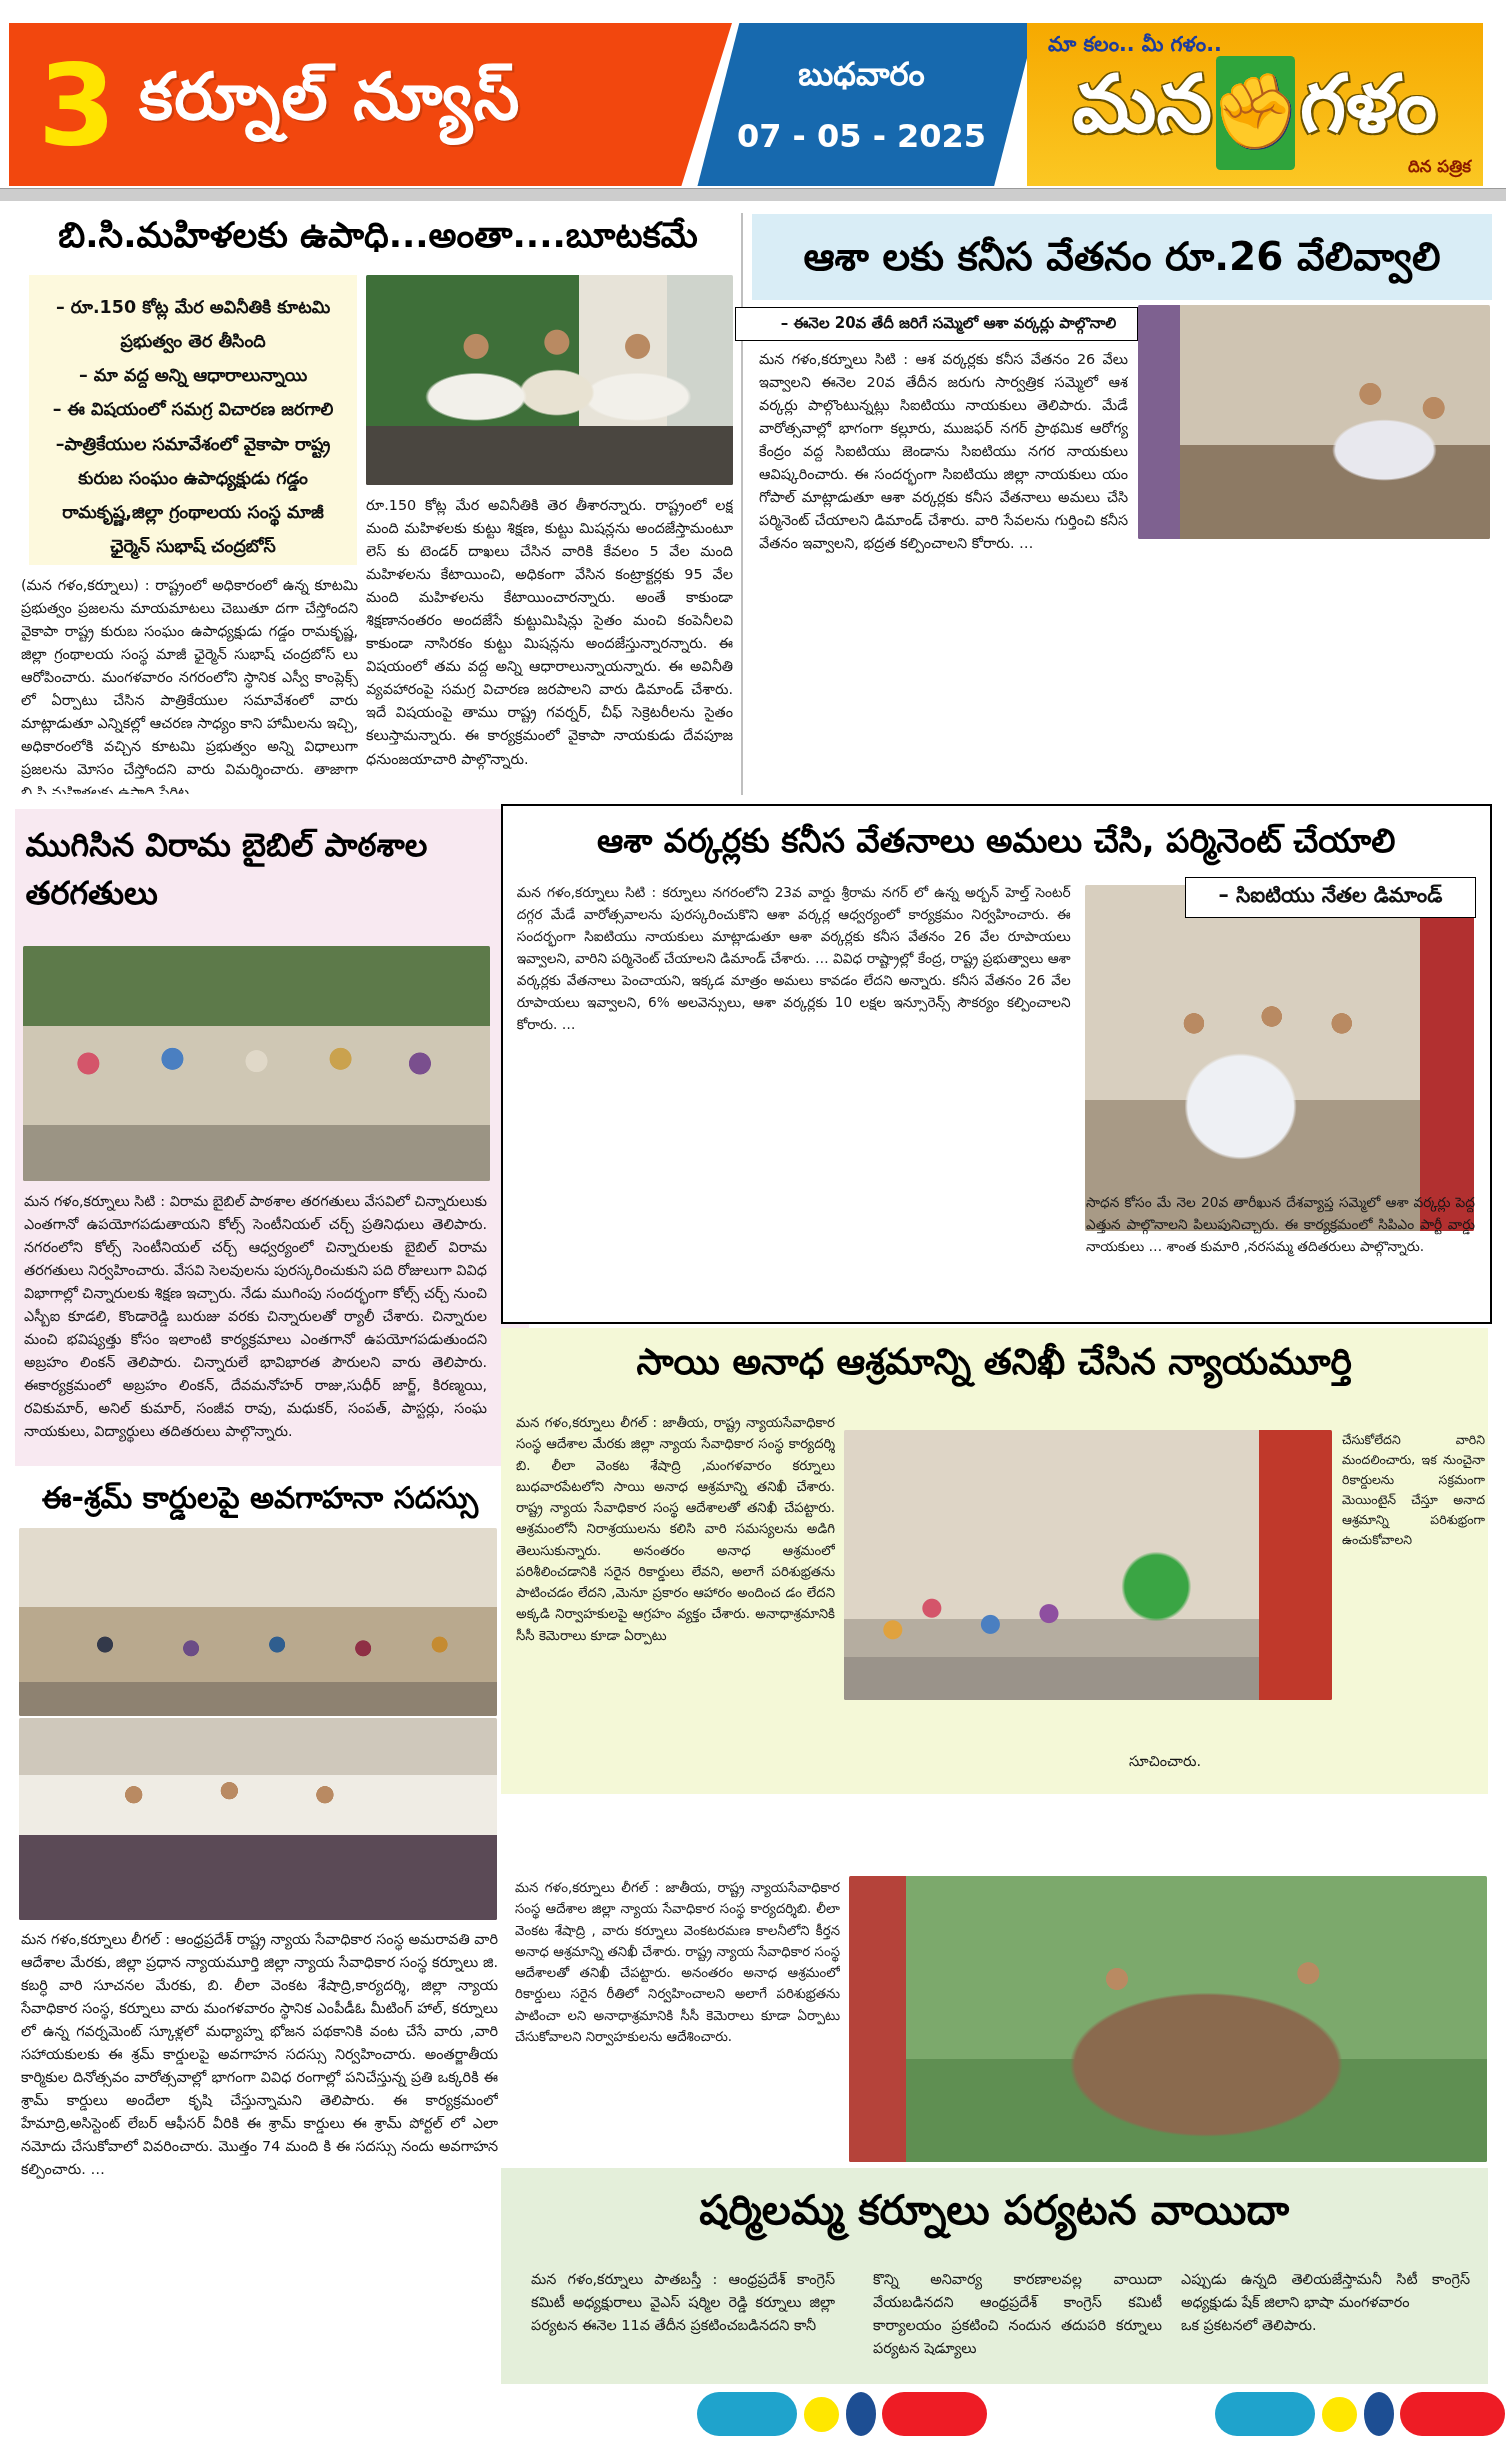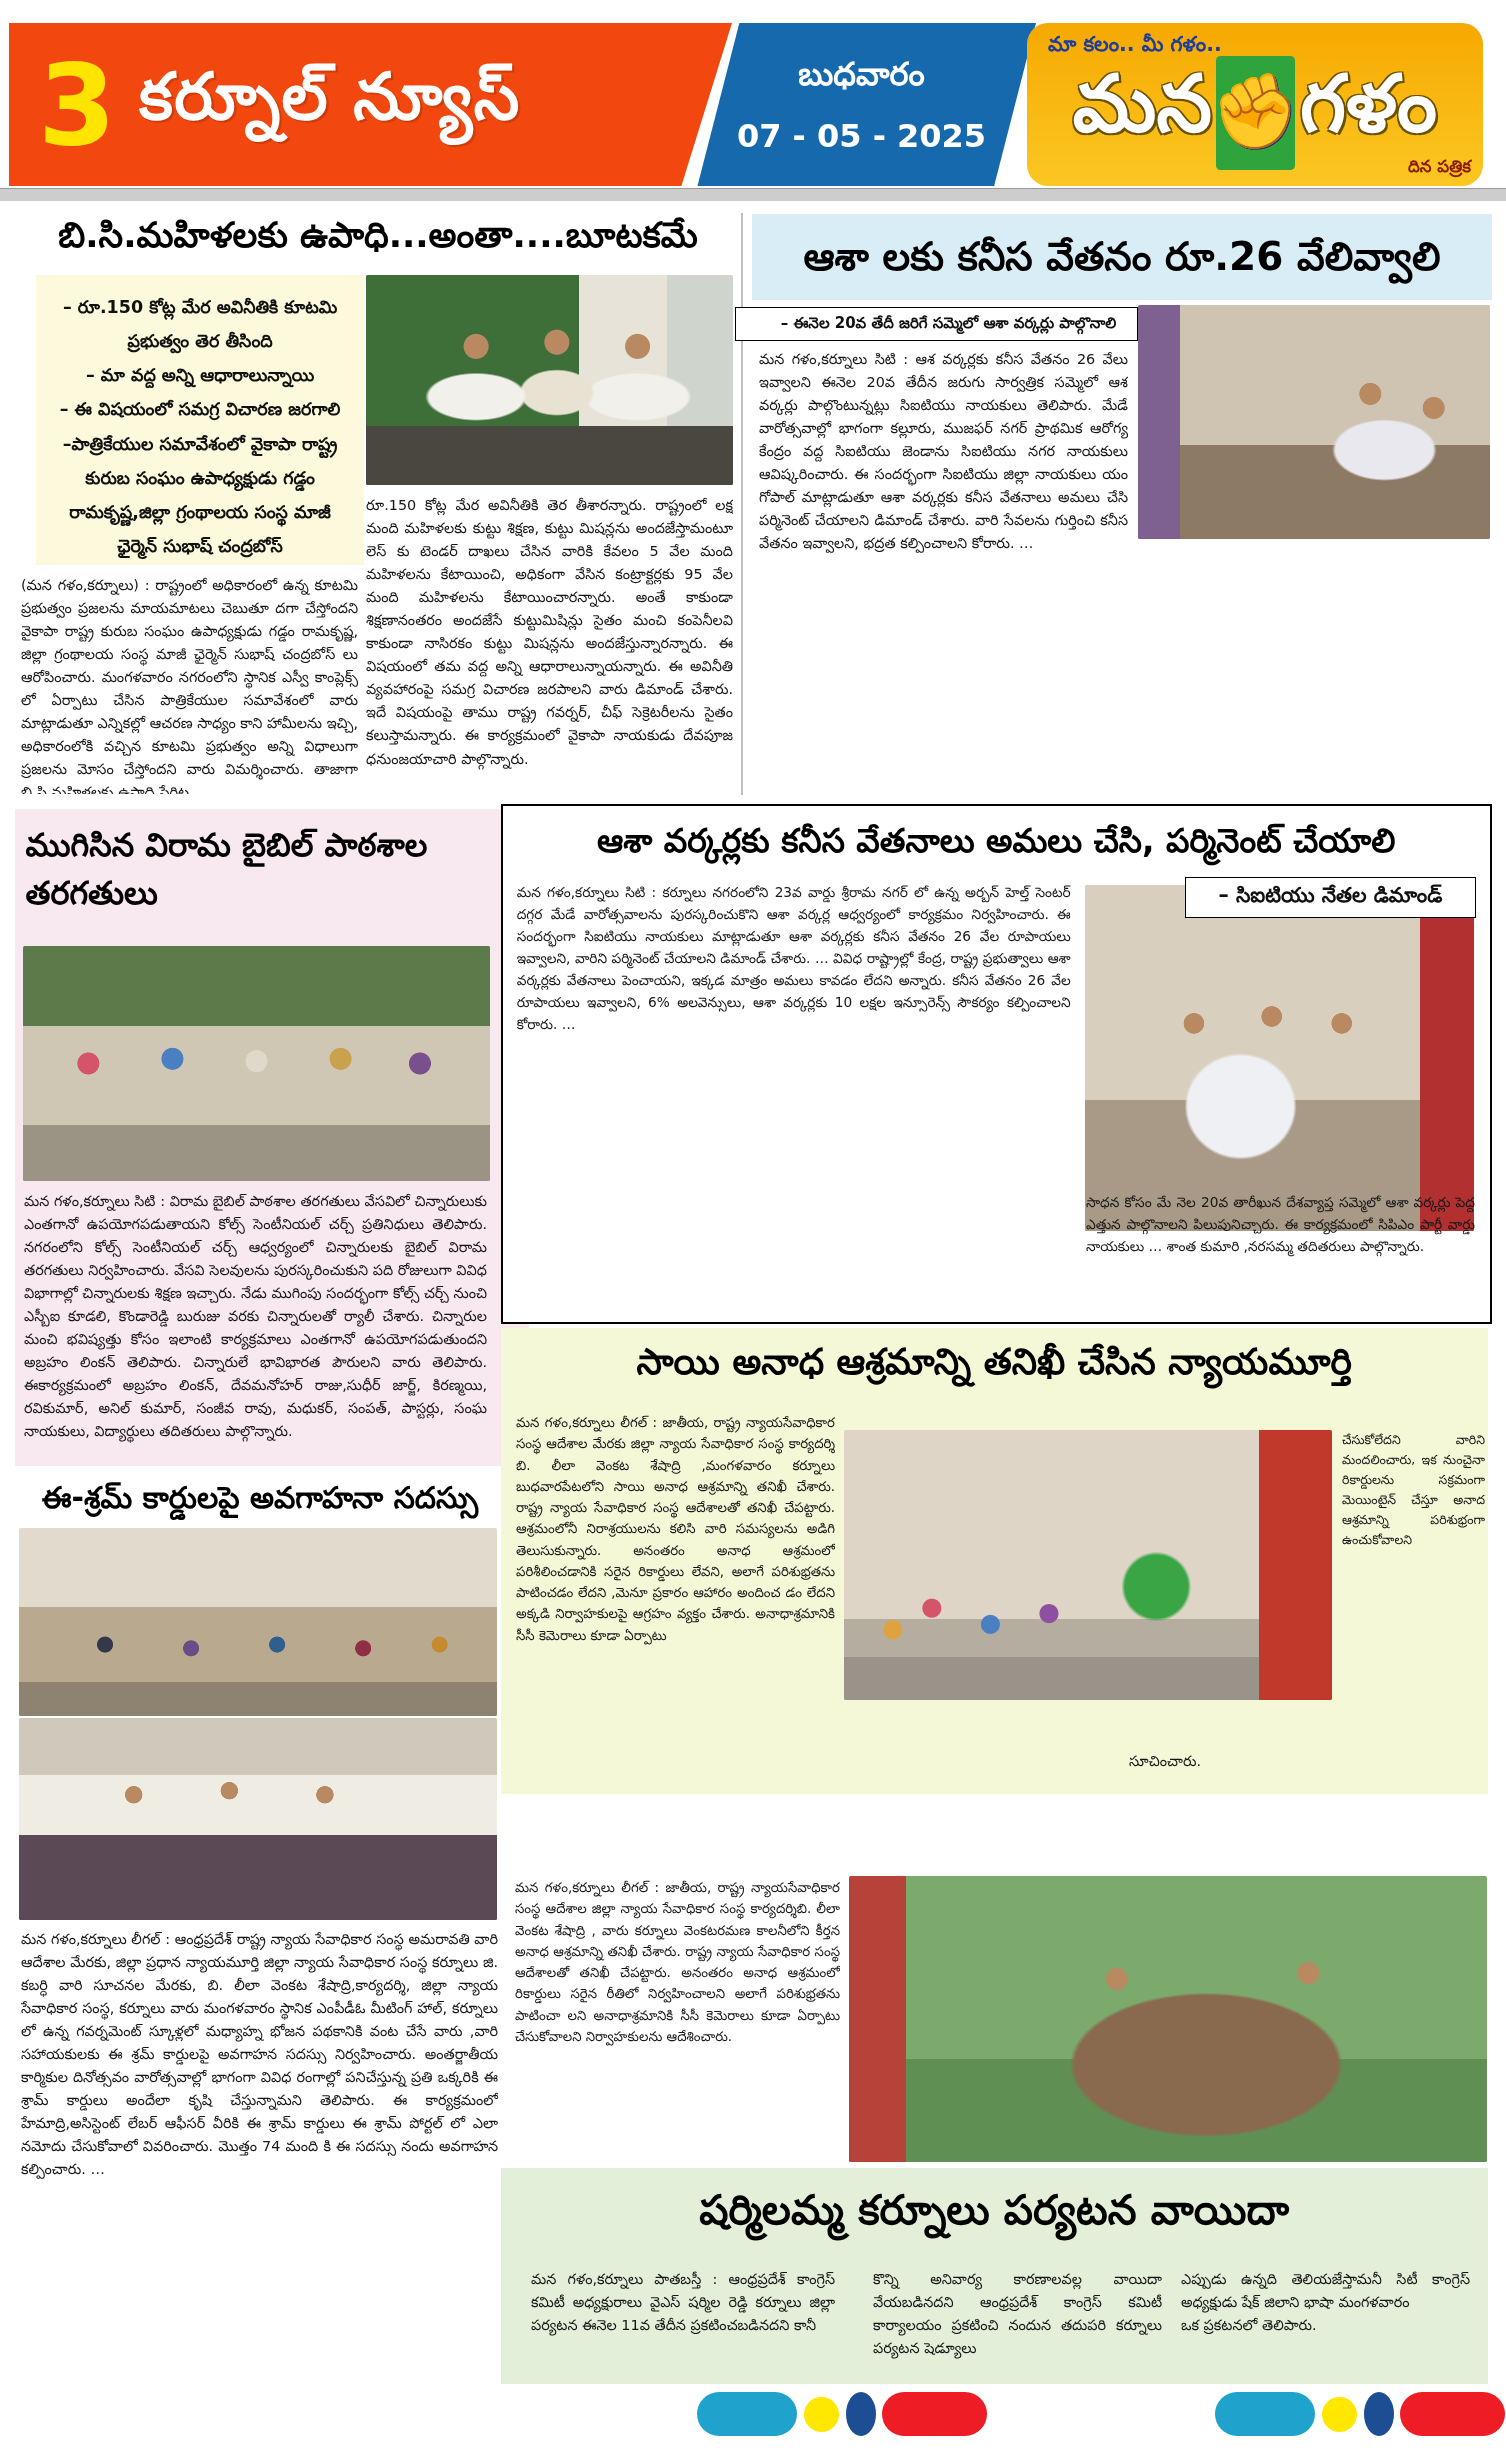--- a/index.html
+++ b/index.html
@@ -8,21 +8,21 @@
   .abs{position:absolute;}
   
   .hdr-orange{left:9px;top:23px;width:723px;height:163px;background:#f2470e;
               clip-path:polygon(0 0,100% 0,93% 100%,0 100%);display:flex;align-items:center;}
   .hdr-num{font-size:112px;font-weight:800;color:#ffe400;margin:0 23px 0 29px;line-height:1;}
   .hdr-title{font-size:65px;font-weight:800;color:#ffffff;letter-spacing:1.5px;text-shadow:2.3px 2.3px 0 rgba(0,0,0,.15);}
   .hdr-blue{left:687px;top:23px;width:349px;height:163px;background:#1769ae;
             clip-path:polygon(15% 0,100% 0,88% 100%,3% 100%);
             display:flex;flex-direction:column;align-items:center;justify-content:center;gap:17px;}
   .hdr-blue div{color:#fff;font-weight:800;font-size:32px;}
-  .hdr-logo{left:1027px;top:23px;width:456px;height:163px;background:linear-gradient(180deg,#f6a900,#fbc723);overflow:hidden;border-radius:21px;}
+  .hdr-logo{left:1027px;top:23px;width:456px;height:163px;background:linear-gradient(180deg,#f6a900,#fbc723);overflow:hidden;}
   .logo-tag{position:absolute;left:21px;top:9px;font-size:20.5px;font-weight:800;color:#1d3d9e;}
   .logo-row{position:absolute;left:0;top:33px;width:100%;display:flex;align-items:center;justify-content:center;gap:4.6px;}
   .logo-big{font-size:79px;font-weight:800;color:#fff;
             text-shadow:2.3px 2.3px 0 #6b5200,-1.5px -1.5px 0 #6b5200,1.5px -1.5px 0 #6b5200,-1.5px 1.5px 0 #6b5200;}
   .logo-green{width:79px;height:114px;background:#2fa43c;border-radius:4.6px;display:flex;align-items:center;justify-content:center;}
   .logo-fist{font-size:70px;color:#d81f26;transform:rotate(-12deg);text-shadow:1.5px 1.5px 0 #27346d;}
   .logo-sub{position:absolute;right:12px;bottom:6px;font-size:16.7px;font-weight:700;color:#8a1a00;}
   .hdr-band{left:0;top:188px;width:1507px;height:12px;background:#cdcdcd;border-top:1.5px solid #9a9a9a;}
   
   .headline{font-weight:800;color:#000;text-align:center;line-height:1.25;}
@@ -124,21 +124,21 @@
       <span class="logo-green">
         <span class="logo-fist">✊</span>
       </span>
       <span class="logo-big">గళం</span>
     </div>
     <div class="logo-sub">దిన పత్రిక</div>
   </div>
   <div class="abs hdr-band"></div>
 
   <div class="abs headline" style="left:19px;top:214px;width:718px;font-size:35px;">బి.సి.మహిళలకు ఉపాధి...అంతా....బూటకమే</div>
-  <div class="abs bullet-box" style="left:29px;top:275px;width:307px;height:260px;margin-left:7px;">
+  <div class="abs bullet-box" style="left:29px;top:275px;width:307px;height:260px;">
     <div>– రూ.150 కోట్ల మేర అవినీతికి కూటమి ప్రభుత్వం తెర తీసింది</div>
     <div>– మా వద్ద అన్ని ఆధారాలున్నాయి</div>
     <div>– ఈ విషయంలో సమగ్ర విచారణ జరగాలి</div>
     <div>–పాత్రికేయుల సమావేశంలో వైకాపా రాష్ట్ర కురుబ సంఘం ఉపాధ్యక్షుడు గడ్డం రామకృష్ణ,జిల్లా గ్రంథాలయ సంస్థ మాజీ ఛైర్మెన్ సుభాష్ చంద్రబోస్</div>
   </div>
   <div class="abs photo photoA" style="left:366px;top:275px;width:367px;height:210px;"></div>
   <div class="abs bt" style="left:21px;top:574px;width:337px;height:220px;">(మన గళం,కర్నూలు) : రాష్ట్రంలో అధికారంలో ఉన్న కూటమి ప్రభుత్వం ప్రజలను మాయమాటలు చెబుతూ దగా చేస్తోందని వైకాపా రాష్ట్ర కురుబ సంఘం ఉపాధ్యక్షుడు గడ్డం రామకృష్ణ, జిల్లా గ్రంథాలయ సంస్థ మాజీ ఛైర్మెన్ సుభాష్ చంద్రబోస్ లు ఆరోపించారు. మంగళవారం నగరంలోని స్థానిక ఎస్వీ కాంప్లెక్స్ లో ఏర్పాటు చేసిన పాత్రికేయుల సమావేశంలో వారు మాట్లాడుతూ ఎన్నికల్లో ఆచరణ సాధ్యం కాని హామీలను ఇచ్చి, అధికారంలోకి వచ్చిన కూటమి ప్రభుత్వం అన్ని విధాలుగా ప్రజలను మోసం చేస్తోందని వారు విమర్శించారు. తాజాగా బి.సి.మహిళలకు ఉపాధి పేరిట</div>
   <div class="abs bt" style="left:366px;top:494px;width:367px;height:301px;">రూ.150 కోట్ల మేర అవినీతికి తెర తీశారన్నారు. రాష్ట్రంలో లక్ష మంది మహిళలకు కుట్టు శిక్షణ, కుట్టు మిషన్లను అందజేస్తామంటూ లెస్ కు టెండర్ దాఖలు చేసిన వారికి కేవలం 5 వేల మంది మహిళలను కేటాయించి, అధికంగా వేసిన కంట్రాక్టర్లకు 95 వేల మంది మహిళలను కేటాయించారన్నారు. అంతే కాకుండా శిక్షణానంతరం అందజేసే కుట్టుమిషిన్లు సైతం మంచి కంపెనీలవి కాకుండా నాసిరకం కుట్టు మిషన్లను అందజేస్తున్నారన్నారు. ఈ విషయంలో తమ వద్ద అన్ని ఆధారాలున్నాయన్నారు. ఈ అవినీతి వ్యవహారంపై సమగ్ర విచారణ జరపాలని వారు డిమాండ్ చేశారు. ఇదే విషయంపై తాము రాష్ట్ర గవర్నర్, చీఫ్ సెక్రెటరీలను సైతం కలుస్తామన్నారు. ఈ కార్యక్రమంలో వైకాపా నాయకుడు దేవపూజ ధనుంజయాచారి పాల్గొన్నారు.</div>
 
   <div class="abs vline" style="left:741px;top:213px;height:582px;"></div>

